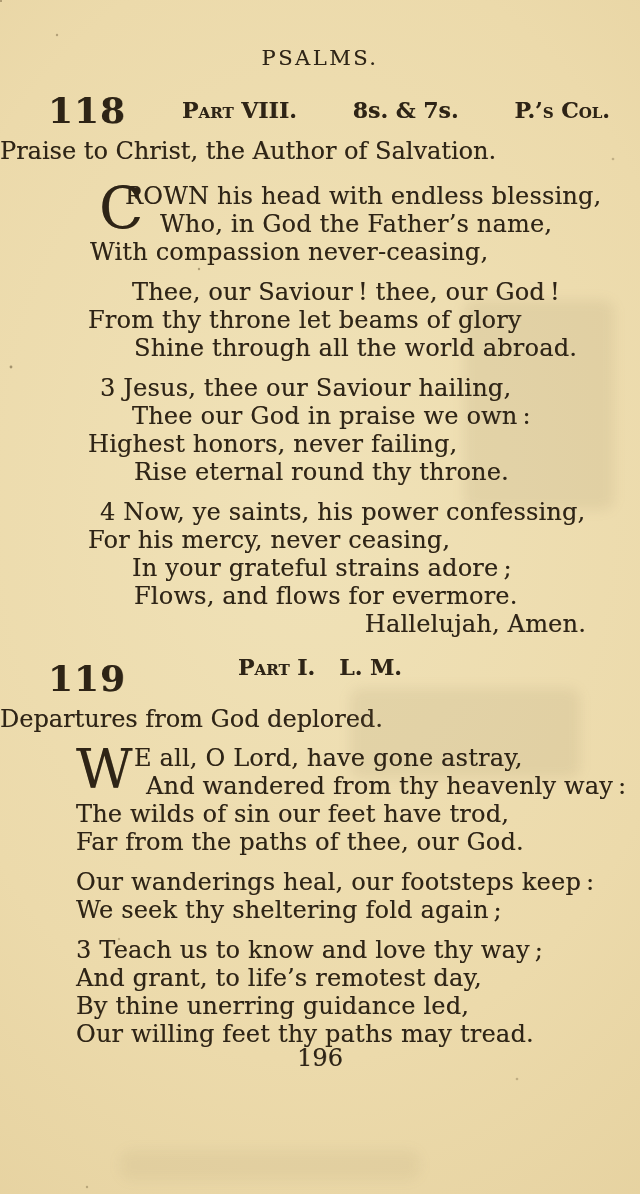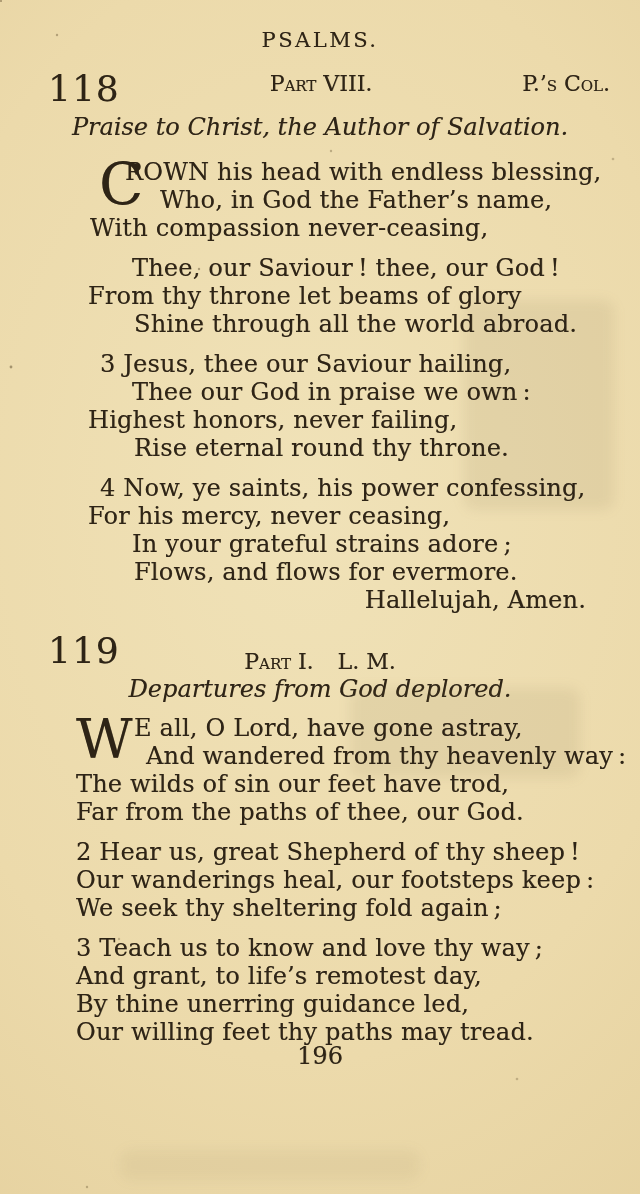--- a/index.html
+++ b/index.html
@@ -27,38 +27,38 @@
       118px 938px 0 0.2px rgba(92,76,46,.3),
       516px 1078px 0 0.3px rgba(92,76,46,.3),
       86px 1186px 0 0.2px rgba(92,76,46,.35);
   }
   .bleed{position:absolute;background:rgba(130,110,66,.10);filter:blur(6px);border-radius:12px;}
   .bleed.b1{right:26px;top:300px;width:150px;height:210px;}
   .bleed.b2{right:60px;top:688px;width:230px;height:90px;}
   .bleed.b3{left:120px;top:1150px;width:300px;height:30px;background:rgba(130,110,66,.07);}
 
   .running-head{
-    padding-top:28px;text-align:center;
+    padding-top:46px;text-align:center;
     font-size:21px;letter-spacing:2.5px;
   }
 
   .hymn-head{
-    display:flex;align-items:flex-start;position:relative;
-    margin:19px 30px 0 48px;height:41px;
+    display:flex;align-items:center;position:relative;
+    margin:19px 30px 0 48px;height:41px;font-weight:bold;
   }
   .hymn-head.spread{justify-content:space-between;}
   .hymn-number{font-size:36px;letter-spacing:1px;line-height:1;}
   .sc{font-variant:small-caps;}
   .head-part,.head-meter,.head-attr{font-size:22px;}
-  .head-center{position:absolute;left:-48px;right:-30px;text-align:center;bottom:0;}
+  .head-center{position:absolute;left:-48px;right:-30px;text-align:center;bottom:18px;}
   .head-center .head-meter{margin-left:24px;}
 
   .subtitle{
-    text-align:center;
-    font-style:italic;font-size:24px;line-height:30px;
+    margin-top:6px;
+    font-size:24px;line-height:30px;
   }
 
   .stanza{position:relative;font-size:24px;line-height:28px;letter-spacing:0.2px;margin-top:12px;}
   .h118 .stanza{margin-left:88px;margin-right:16px;}
   .h119 .stanza{margin-left:76px;margin-right:16px;}
   .h118 .stanza.first{margin-top:16px;}
   .h119 .stanza.first{margin-top:10px;}
   .line{white-space:nowrap;}
   .line.right{text-align:right;padding-right:38px;}
   .drop-cap{position:absolute;line-height:1;}
@@ -76,20 +76,21 @@
   <div class="bleed b2"></div>
   <div class="bleed b3"></div>
 
   <header class="running-head">PSALMS.</header>
 
   <section>
       <section class="hymn h118">
         <div class="hymn-head spread">
           <span class="hymn-number">118</span>
           <span class="head-part sc">Part VIII.</span>
+          <span class="head-meter">8s. &amp; 7s.</span>
           <span class="head-attr sc">P.’s Col.</span>
         </div>
         <div class="subtitle">Praise to Christ, the Author of Salvation.</div>
         <div class="stanza first">
           <span class="drop-cap cap-C">C</span>
           <div class="line" style="padding-left: 37px;">ROWN his head with endless blessing,</div>
           <div class="line" style="padding-left: 72px;">Who, in God the Father’s name,</div>
           <div class="line" style="padding-left: 2px;">With compassion never-ceasing,</div>
         </div>
         <div class="stanza">
@@ -118,21 +119,20 @@
         </div>
         <div class="subtitle">Departures from God deplored.</div>
         <div class="stanza first">
           <span class="drop-cap cap-W">W</span>
           <div class="line" style="padding-left: 58px;">E all, O Lord, have gone astray,</div>
           <div class="line" style="padding-left: 70px;">And wandered from thy heavenly way :</div>
           <div class="line" style="padding-left: 0px;">The wilds of sin our feet have trod,</div>
           <div class="line" style="padding-left: 0px;">Far from the paths of thee, our God.</div>
         </div>
         <div class="stanza">
-          <div class="line" style="padding-left: 0px;">2 Hear us, great Shepherd of thy sheep !</div>
           <div class="line" style="padding-left: 0px;">Our wanderings heal, our footsteps keep :</div>
           <div class="line" style="padding-left: 0px;">We seek thy sheltering fold again ;</div>
         </div>
         <div class="stanza">
           <div class="line" style="padding-left: 0px;">3 Teach us to know and love thy way ;</div>
           <div class="line" style="padding-left: 0px;">And grant, to life’s remotest day,</div>
           <div class="line" style="padding-left: 0px;">By thine unerring guidance led,</div>
           <div class="line" style="padding-left: 0px;">Our willing feet thy paths may tread.</div>
         </div>
       </section>

